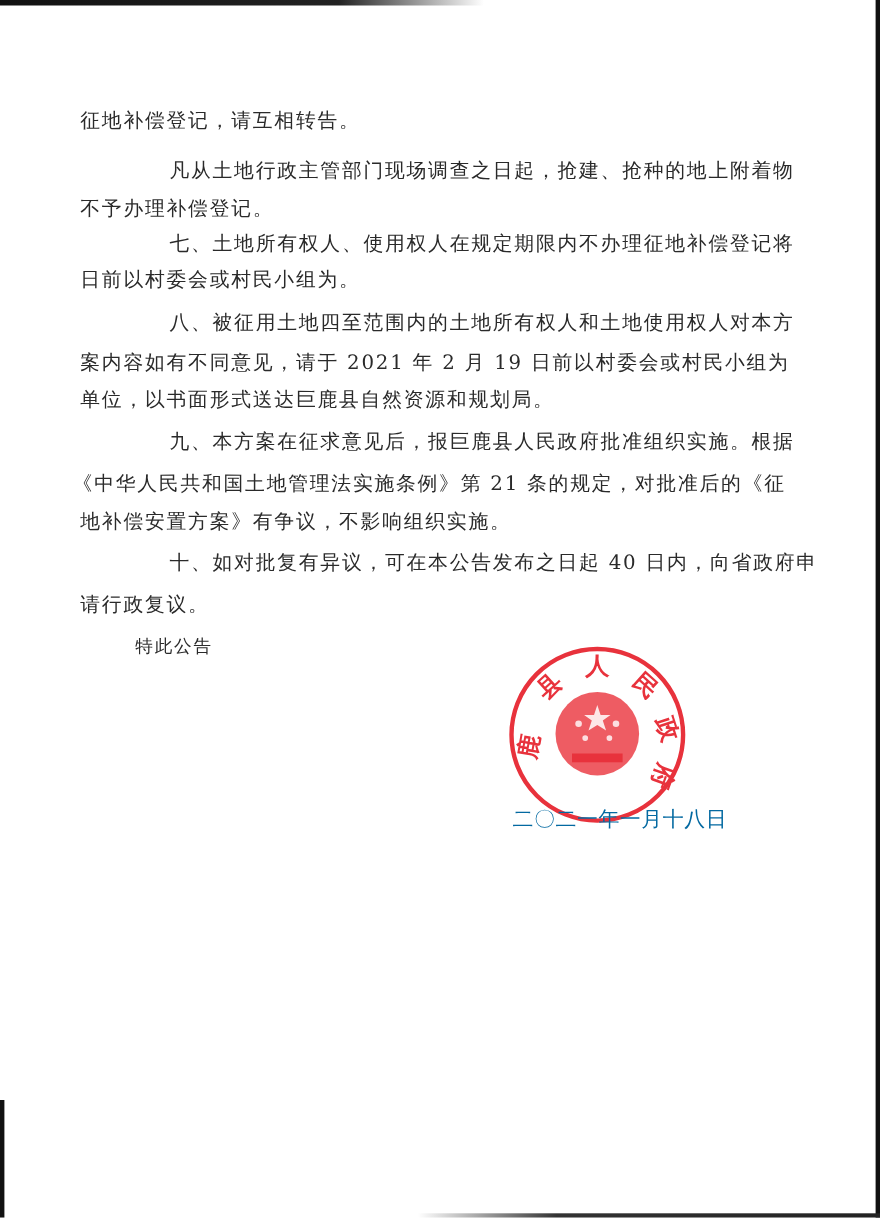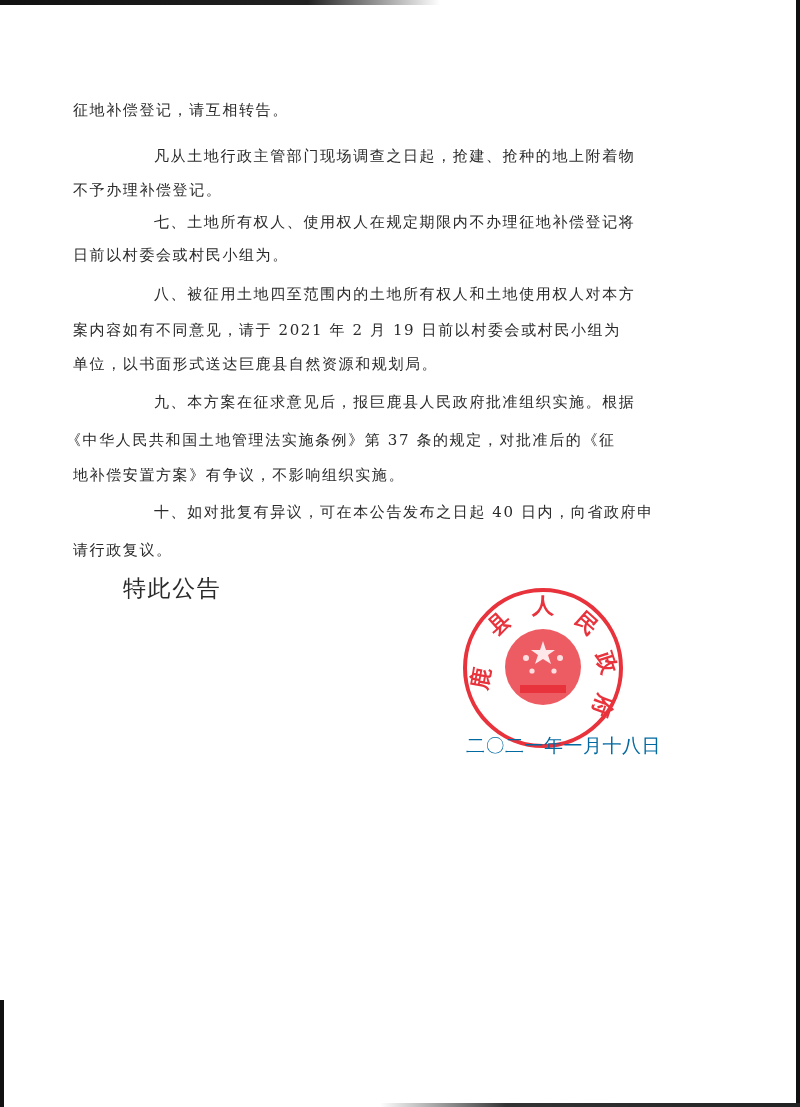--- a/index.html
+++ b/index.html
@@ -14,53 +14,53 @@
     background: linear-gradient(to right, #111 0%, #222 70%, rgba(40,40,40,0) 100%);
   }
   .edge-right { position: absolute; right: 0; top: 0; width: 4px; height: 1107px; background: #111; }
   .edge-left-bottom { position: absolute; left: 0; top: 1000px; width: 4px; height: 107px; background: #111; }
   .edge-bottom {
     position: absolute; left: 380px; bottom: 0; width: 420px; height: 4px;
     background: linear-gradient(to right, rgba(60,60,60,0) 0%, #333 30%, #222 100%);
   }
   .line {
     position: absolute; left: 73px; width: 660px;
-    font-size: 15px; line-height: 24px; letter-spacing: 1.6px;
+    font-size: 18px; line-height: 24px; letter-spacing: 1.6px;
     white-space: nowrap;
   }
   .indent { left: 110px; margin-left: 44px; }
   .seal {
     position: absolute; left: 460px; top: 585px; width: 166px; height: 166px;
   }
   .date-line {
     position: absolute; left: 466px; top: 688px;
     font-size: 19px; line-height: 24px; letter-spacing: 0.5px;
     color: #0369a1; white-space: nowrap; margin-top: 45px;
   }
-  .signoff { position: absolute; left: 123px; top: 576px; font-size: 23px; line-height: 24px; letter-spacing: 1.6px; }
+  .signoff { position: absolute; left: 123px; top: 576px; font-size: 16px; line-height: 24px; letter-spacing: 1.6px; }
 </style>
 </head>
 <body>
 
 <div class="edge-top"></div>
 <div class="edge-right"></div>
 <div class="edge-left-bottom"></div>
 <div class="edge-bottom"></div>
 
 <div>
   <div class="line" style="top:98px">征地补偿登记，请互相转告。</div>
   <div class="line indent" style="top:144px">凡从土地行政主管部门现场调查之日起，抢建、抢种的地上附着物</div>
   <div class="line" style="top:178px">不予办理补偿登记。</div>
   <div class="line indent" style="top:210px">七、土地所有权人、使用权人在规定期限内不办理征地补偿登记将</div>
   <div class="line" style="top:243px">日前以村委会或村民小组为。</div>
   <div class="line indent" style="top:282px">八、被征用土地四至范围内的土地所有权人和土地使用权人对本方</div>
   <div class="line" style="top:318px">案内容如有不同意见，请于 2021 年 2 月 19 日前以村委会或村民小组为</div>
   <div class="line" style="top:352px">单位，以书面形式送达巨鹿县自然资源和规划局。</div>
   <div class="line indent" style="top:390px">九、本方案在征求意见后，报巨鹿县人民政府批准组织实施。根据</div>
-  <div class="line" style="top:428px; left:66px">《中华人民共和国土地管理法实施条例》第 37 条的规定，对批准后的《征</div>
+  <div class="line" style="top:428px; left:66px">《中华人民共和国土地管理法实施条例》第 21 条的规定，对批准后的《征</div>
   <div class="line" style="top:463px">地补偿安置方案》有争议，不影响组织实施。</div>
   <div class="line indent" style="top:500px">十、如对批复有异议，可在本公告发布之日起 40 日内，向省政府申</div>
   <div class="line" style="top:538px">请行政复议。</div>
 </div>
 
 <div class="signoff">特此公告</div>
 
 <svg class="seal" viewBox="0 0 166 166">
   <circle cx="83" cy="83" r="78" fill="none" stroke="#e8323c" stroke-width="4"></circle>
   <circle cx="83" cy="82" r="38" fill="#ec4a52" opacity="0.9"></circle>

